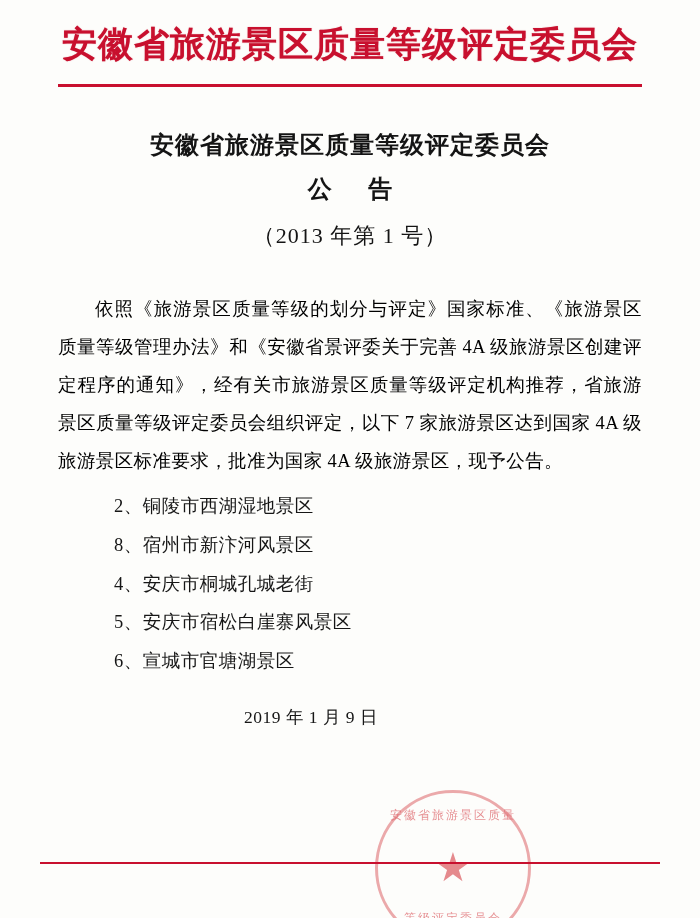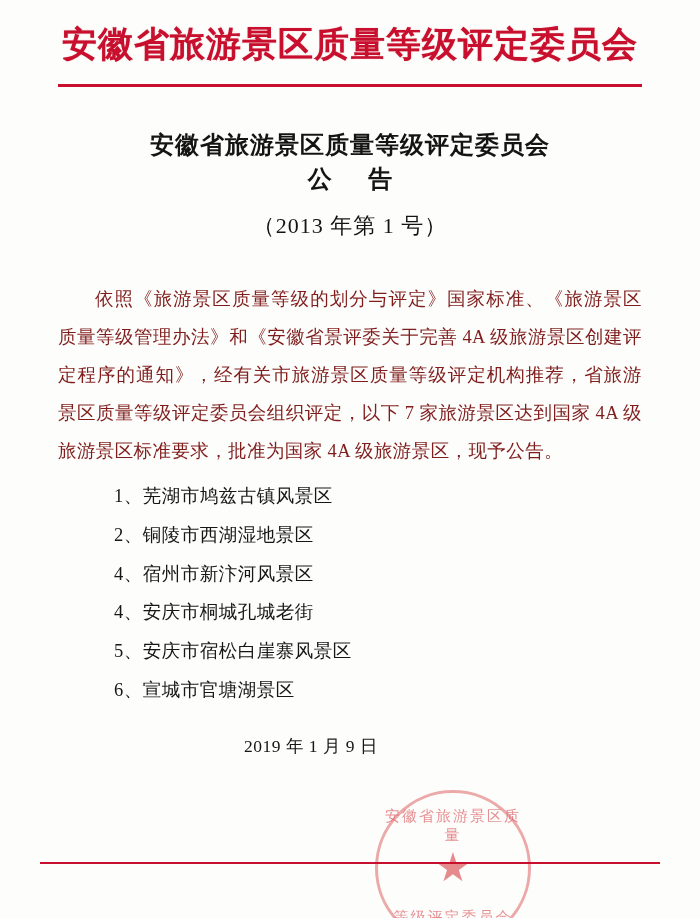--- a/index.html
+++ b/index.html
@@ -58,39 +58,39 @@
     font-size: 24px;
     letter-spacing: 1px;
     line-height: 1.5;
     color: #141414;
   }
   .doc-subtitle {
     font-family: "DejaVu Serif", "Liberation Serif", serif;
     font-weight: bold;
     font-size: 24px;
     letter-spacing: 14px;
-    margin-top: 0;
+    margin-top: 10px;
     color: #141414;
     padding-left: 14px;
   }
   .doc-number {
     font-size: 22px;
     margin-top: 16px;
     letter-spacing: 1px;
     color: #141414;
   }
 
   
   .body-text {
     margin-top: 40px;
     font-size: 18.5px;
     line-height: 2.05;
     text-align: justify;
     text-justify: inter-ideograph;
-    color: #7f1d1d;
+    color: #000000;
     letter-spacing: 0.4px;
   }
   .body-text p {
     margin: 0;
     text-indent: 2em;
   }
 
   
   .item-list {
     margin-top: 6px;
@@ -141,21 +141,21 @@
     font-size: 40px;
     line-height: 1;
   }
   .seal .seal-text-top,
   .seal .seal-text-bottom {
     position: absolute;
     left: 0;
     width: 100%;
     text-align: center;
     color: rgba(208,40,48,0.72);
-    font-size: 15px;
+    font-size: 12px;
     letter-spacing: 2px;
     font-family: Liberation Serif, serif;
   }
   .seal .seal-text-top { top: 14px; }
   .seal .seal-text-bottom { bottom: 16px; }
 
   
   .bottom-rule {
     position: absolute;
     left: 40px;
@@ -188,23 +188,22 @@
     <div class="doc-title">安徽省旅游景区质量等级评定委员会</div>
     <div class="doc-subtitle">公  告</div>
     <div class="doc-number">（2013 年第 1 号）</div>
   </div>
 
   <div class="body-text">
     <p>依照《旅游景区质量等级的划分与评定》国家标准、《旅游景区质量等级管理办法》和《安徽省景评委关于完善 4A 级旅游景区创建评定程序的通知》，经有关市旅游景区质量等级评定机构推荐，省旅游景区质量等级评定委员会组织评定，以下 7 家旅游景区达到国家 4A 级旅游景区标准要求，批准为国家 4A 级旅游景区，现予公告。</p>
   </div>
 
   <ul class="item-list">
-    <li>1、芜湖市鸠兹古镇风景区</li>
     <li>2、铜陵市西湖湿地景区</li>
-    <li>4、宿州市新汴河风景区</li>
+    <li>8、宿州市新汴河风景区</li>
     <li>4、安庆市桐城孔城老街</li>
     <li>5、安庆市宿松白崖寨风景区</li>
     <li>6、宣城市官塘湖景区</li>
   </ul>
 
   <div class="sign-block">
     <div class="sign-date">2019 年 1 月 9 日</div>
   </div>
 
   <div class="seal">

